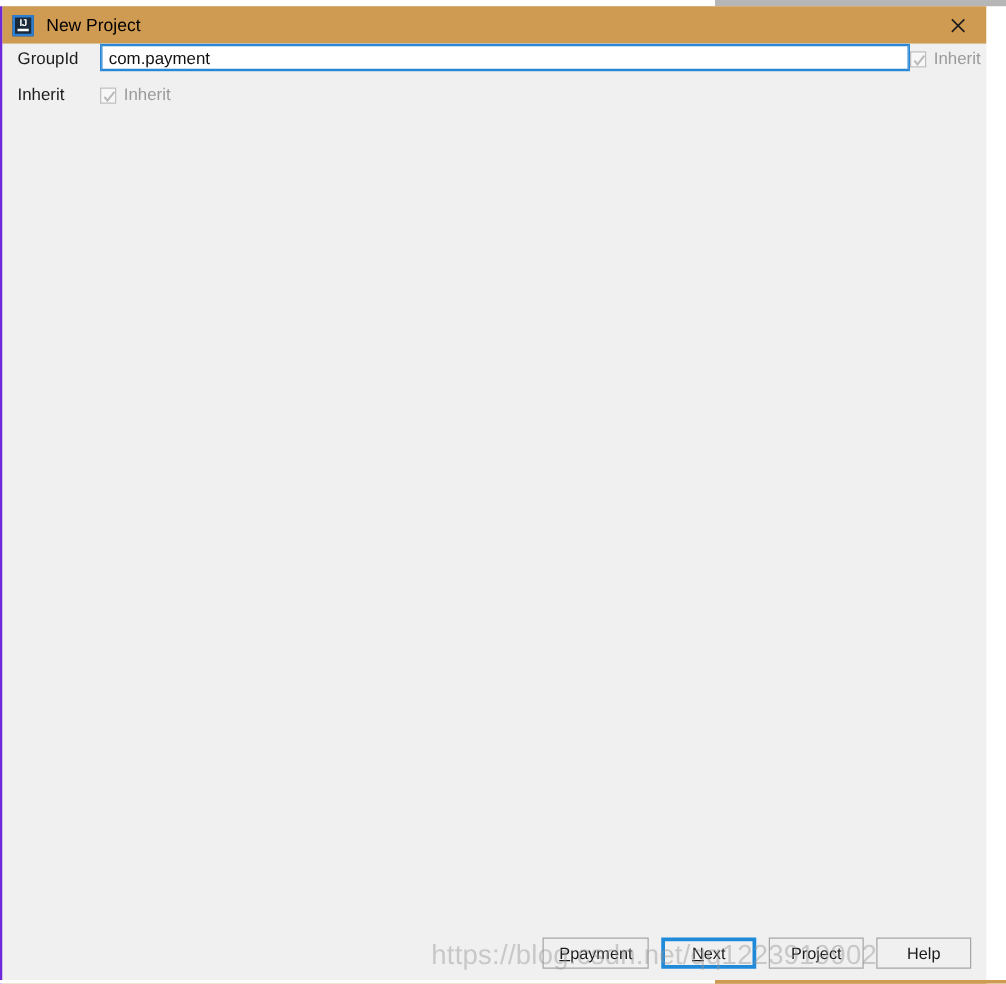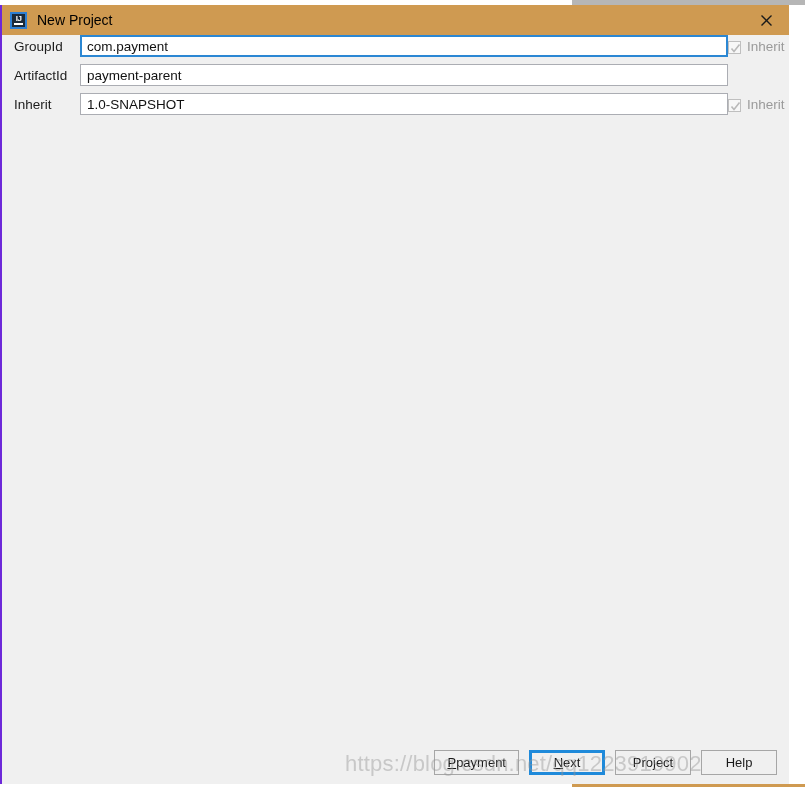--- a/index.html
+++ b/index.html
@@ -258,32 +258,23 @@
       <div class="inherit-wrap">
         <div class="checkbox">
           <svg width="11" height="11" viewBox="0 0 11 11">
             <polyline points="1.5,5.5 4,8.5 9.5,1.5" fill="none" stroke="#b9b9b9" stroke-width="1.6"></polyline>
           </svg>
         </div>
         <div class="inherit-label">Inherit</div>
       </div>
     </div>
 
-    <div class="field-row">
-      <div class="field-label">ArtifactId</div>
-      <input class="field-input" type="text" value="payment-parent" style="">
-      <div class="inherit-wrap hidden">
-        <div class="checkbox"></div>
-        <div class="inherit-label">Inherit</div>
-      </div>
-    </div>
 
     <div class="field-row">
       <div class="field-label">Inherit</div>
-      <input class="field-input" type="text" value="1.0-SNAPSHOT" style="">
       <div class="inherit-wrap">
         <div class="checkbox">
           <svg width="11" height="11" viewBox="0 0 11 11">
             <polyline points="1.5,5.5 4,8.5 9.5,1.5" fill="none" stroke="#b9b9b9" stroke-width="1.6"></polyline>
           </svg>
         </div>
         <div class="inherit-label">Inherit</div>
       </div>
     </div>
 

